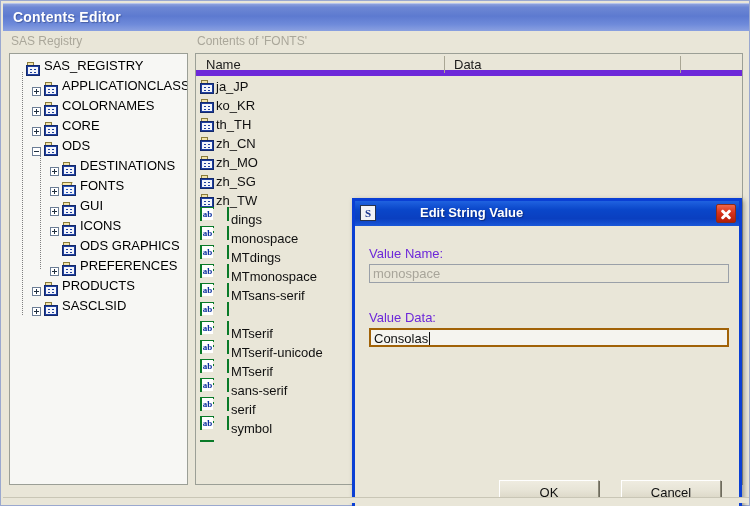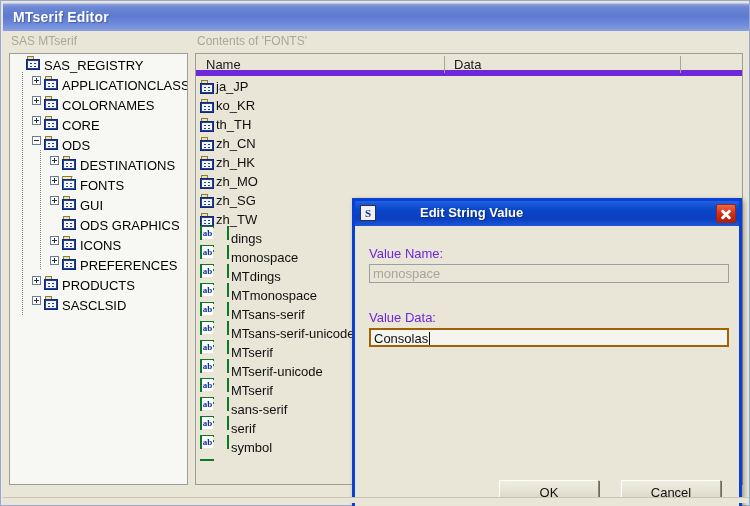--- a/index.html
+++ b/index.html
@@ -82,21 +82,21 @@
     left: 0; top: 2px;
     width: 100%;
   }
   .tree-row {
     position: relative;
     height: 20px;
     white-space: nowrap;
     font-size: 13px;
     color: #101010;
     display: flex;
-    align-items: flex-start;
+    align-items: flex-end;
   }
   .tree-row .tlabel {
     margin-left: 3px;
     font-size: 13px;
     color: #000000;
     line-height: 20px;
   }
 
   
   .expander {
@@ -412,26 +412,26 @@
     box-sizing: border-box;
   }
 </style>
 </head>
 <body>
 
 <div id="app">
   <div class="win-frame">
 
     <div class="titlebar">
-      <div class="titlebar-text">MTserif Editor</div>
+      <div class="titlebar-text">Contents Editor</div>
     </div>
 
     <div class="win-body">
 
-      <div class="panel-label" style="left:8px; top:3px;">SAS MTserif</div>
+      <div class="panel-label" style="left:8px; top:3px;">SAS Registry</div>
 
       <div class="panel-label" style="left:194px; top:3px;">Contents of 'FONTS'</div>
 
       <div class="tree-panel">
         <div class="tree-inner" id="tree-inner">
             <div class="tree-row">
               <span class="indent" style="width: 4px;"></span>
               <span class="expander-spacer"></span>
               <span class="key-icon">
                 <span class="tab"></span>
@@ -497,35 +497,35 @@
               <span class="indent" style="width: 40px;"></span>
               <span class="expander plus"></span>
               <span class="key-icon">
                 <span class="tab"></span>
                 <span class="body"></span>
               </span>
               <span class="tlabel">GUI</span>
             </div>
             <div class="tree-row">
               <span class="indent" style="width: 40px;"></span>
+              <span class="expander plus"></span>
+              <span class="key-icon">
+                <span class="tab"></span>
+                <span class="body"></span>
+              </span>
+              <span class="tlabel">ICONS</span>
+            </div>
+            <div class="tree-row">
+              <span class="indent" style="width: 40px;"></span>
               <span class="expander-spacer"></span>
               <span class="key-icon">
                 <span class="tab"></span>
                 <span class="body"></span>
               </span>
               <span class="tlabel">ODS GRAPHICS</span>
-            </div>
-            <div class="tree-row">
-              <span class="indent" style="width: 40px;"></span>
-              <span class="expander plus"></span>
-              <span class="key-icon">
-                <span class="tab"></span>
-                <span class="body"></span>
-              </span>
-              <span class="tlabel">ICONS</span>
             </div>
             <div class="tree-row">
               <span class="indent" style="width: 40px;"></span>
               <span class="expander plus"></span>
               <span class="key-icon">
                 <span class="tab"></span>
                 <span class="body"></span>
               </span>
               <span class="tlabel">PREFERENCES</span>
             </div>
@@ -586,27 +586,20 @@
                 <span class="tab"></span>
                 <span class="body"></span>
               </span>
               <span class="llabel">zh_CN</span>
             </div>
             <div class="list-row">
               <span class="key-icon">
                 <span class="tab"></span>
                 <span class="body"></span>
               </span>
-              <span class="llabel">zh_HK</span>
-            </div>
-            <div class="list-row">
-              <span class="key-icon">
-                <span class="tab"></span>
-                <span class="body"></span>
-              </span>
               <span class="llabel">zh_MO</span>
             </div>
             <div class="list-row">
               <span class="key-icon">
                 <span class="tab"></span>
                 <span class="body"></span>
               </span>
               <span class="llabel">zh_SG</span>
             </div>
             <div class="list-row">
@@ -667,21 +660,20 @@
               <span class="llabel">MTsans-serif</span>
             </div>
             <div class="list-row">
               <span class="ab-icon">
                 <span class="tbar"></span>
                 <span class="bbar"></span>
                 <span class="lbar"></span>
                 <span class="rbar"></span>
                 <span class="abtxt">ab</span>
               </span>
-              <span class="llabel">MTsans-serif-unicode</span>
             </div>
             <div class="list-row">
               <span class="ab-icon">
                 <span class="tbar"></span>
                 <span class="bbar"></span>
                 <span class="lbar"></span>
                 <span class="rbar"></span>
                 <span class="abtxt">ab</span>
               </span>
               <span class="llabel">MTserif</span>

